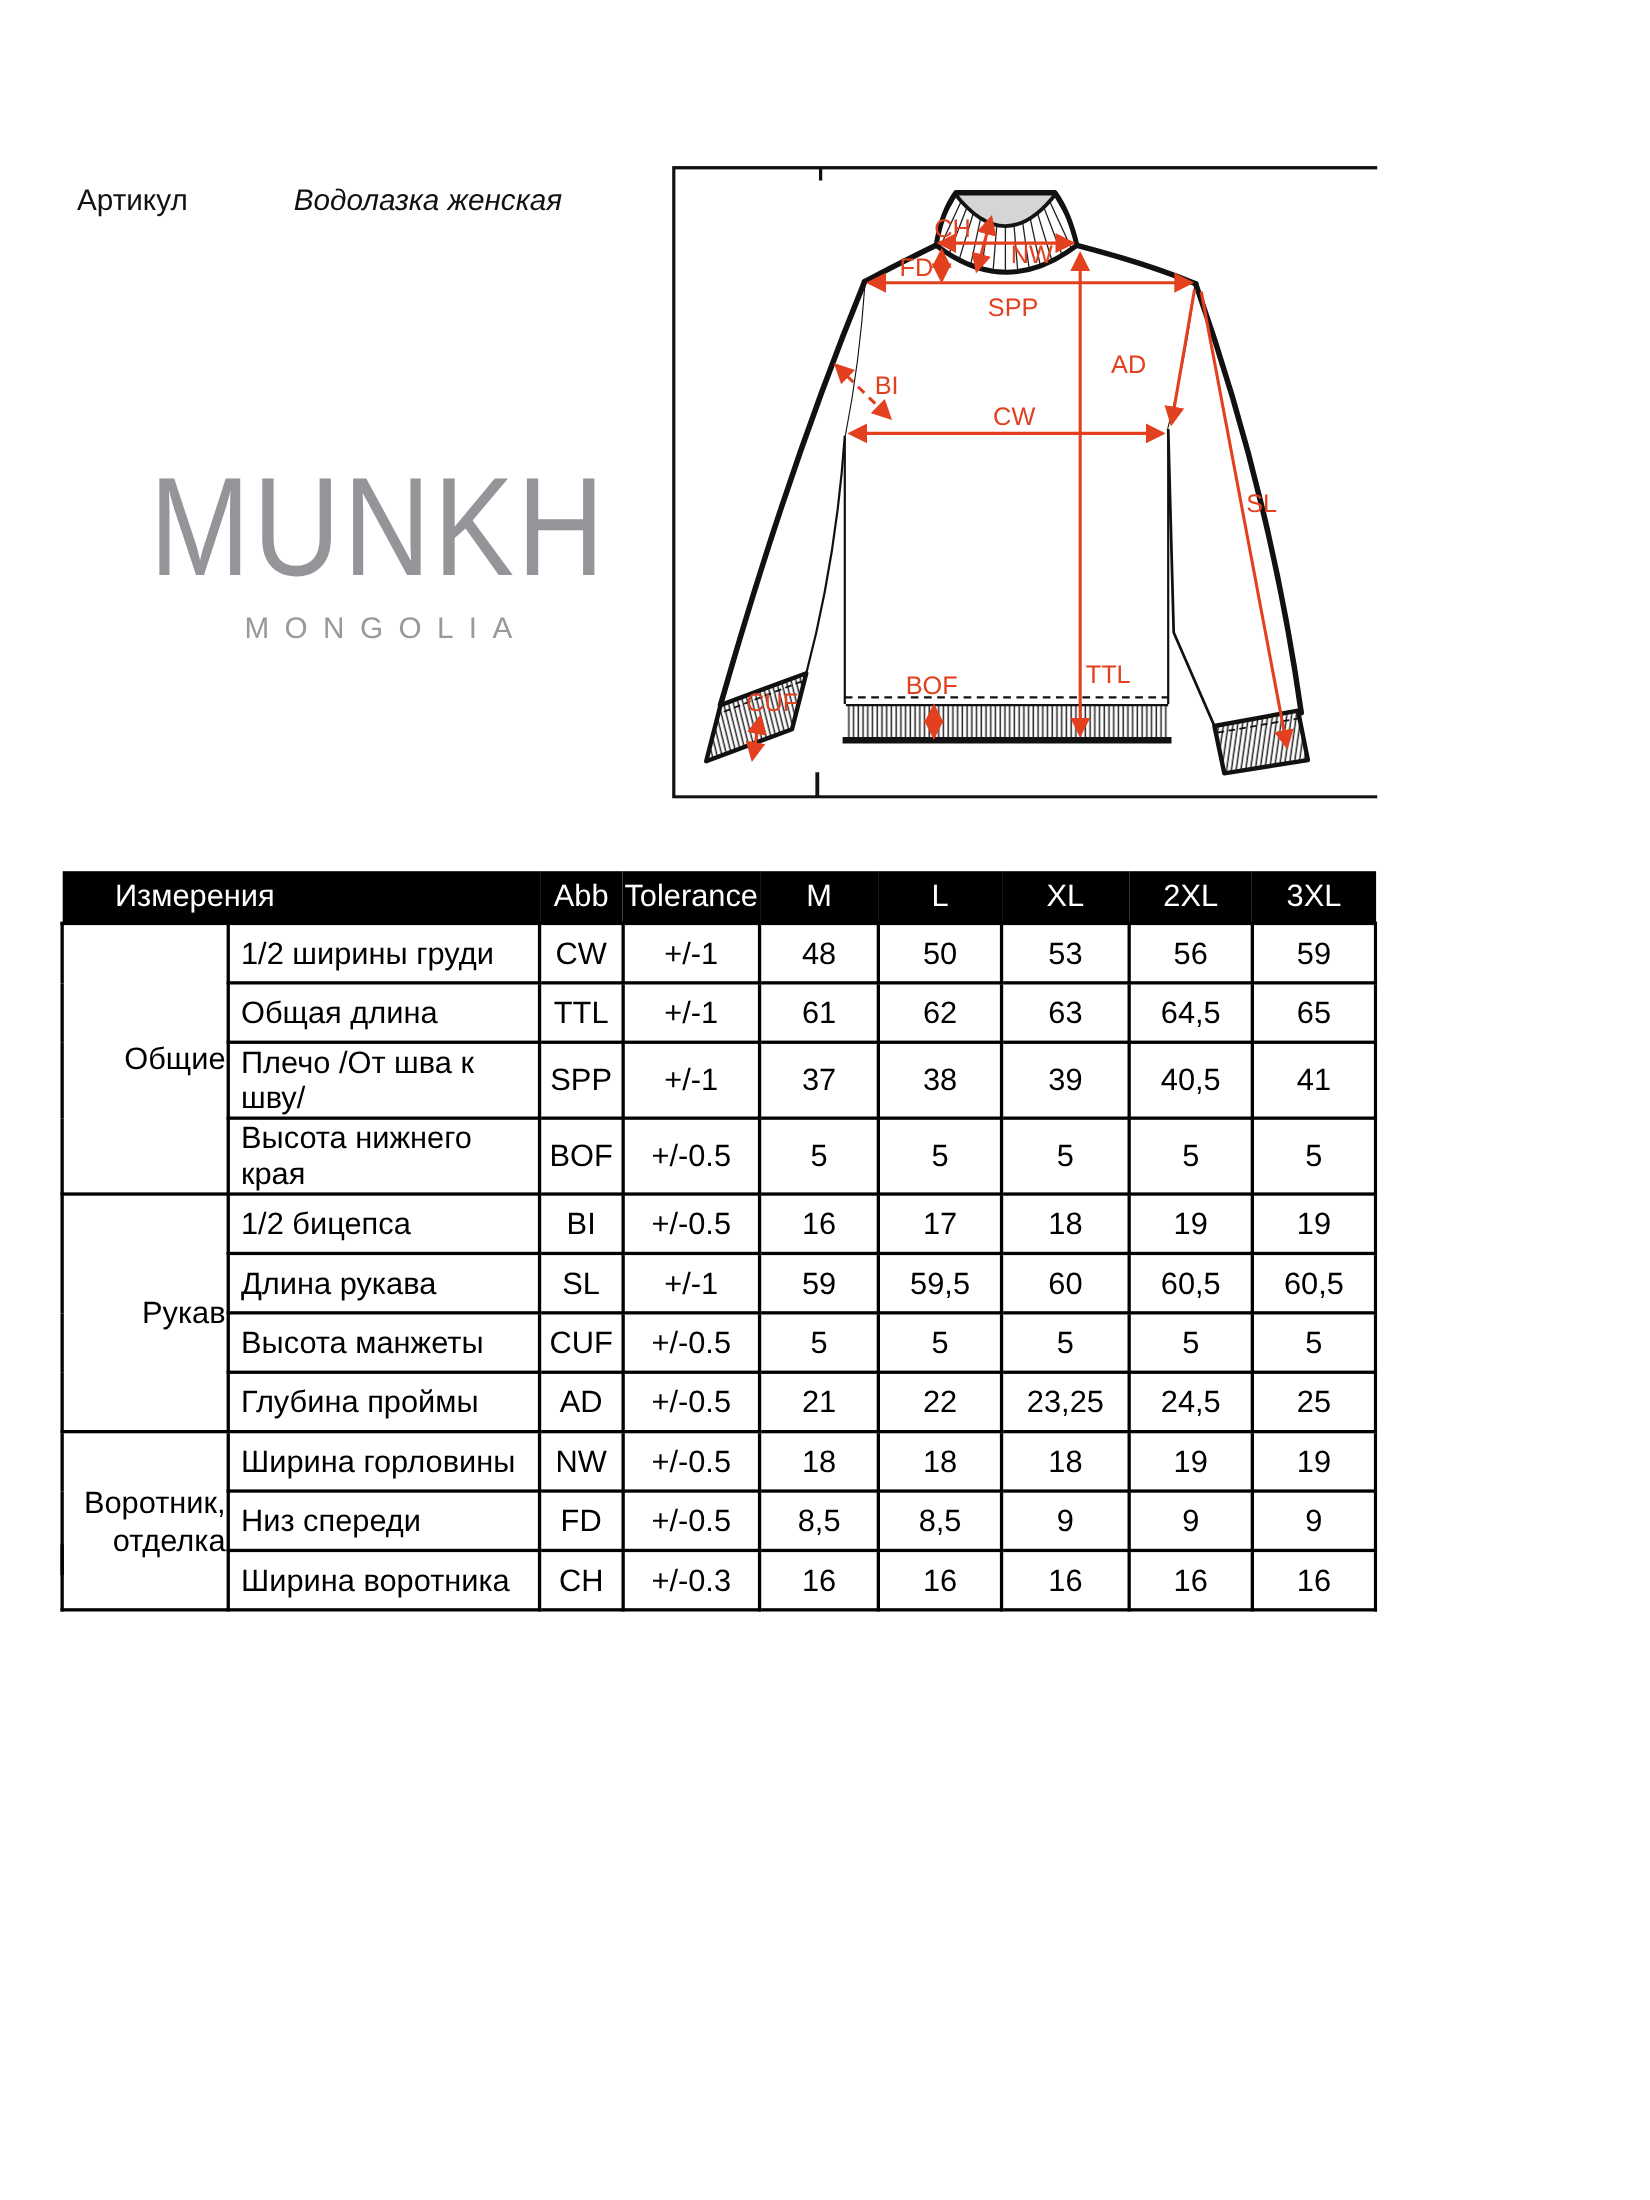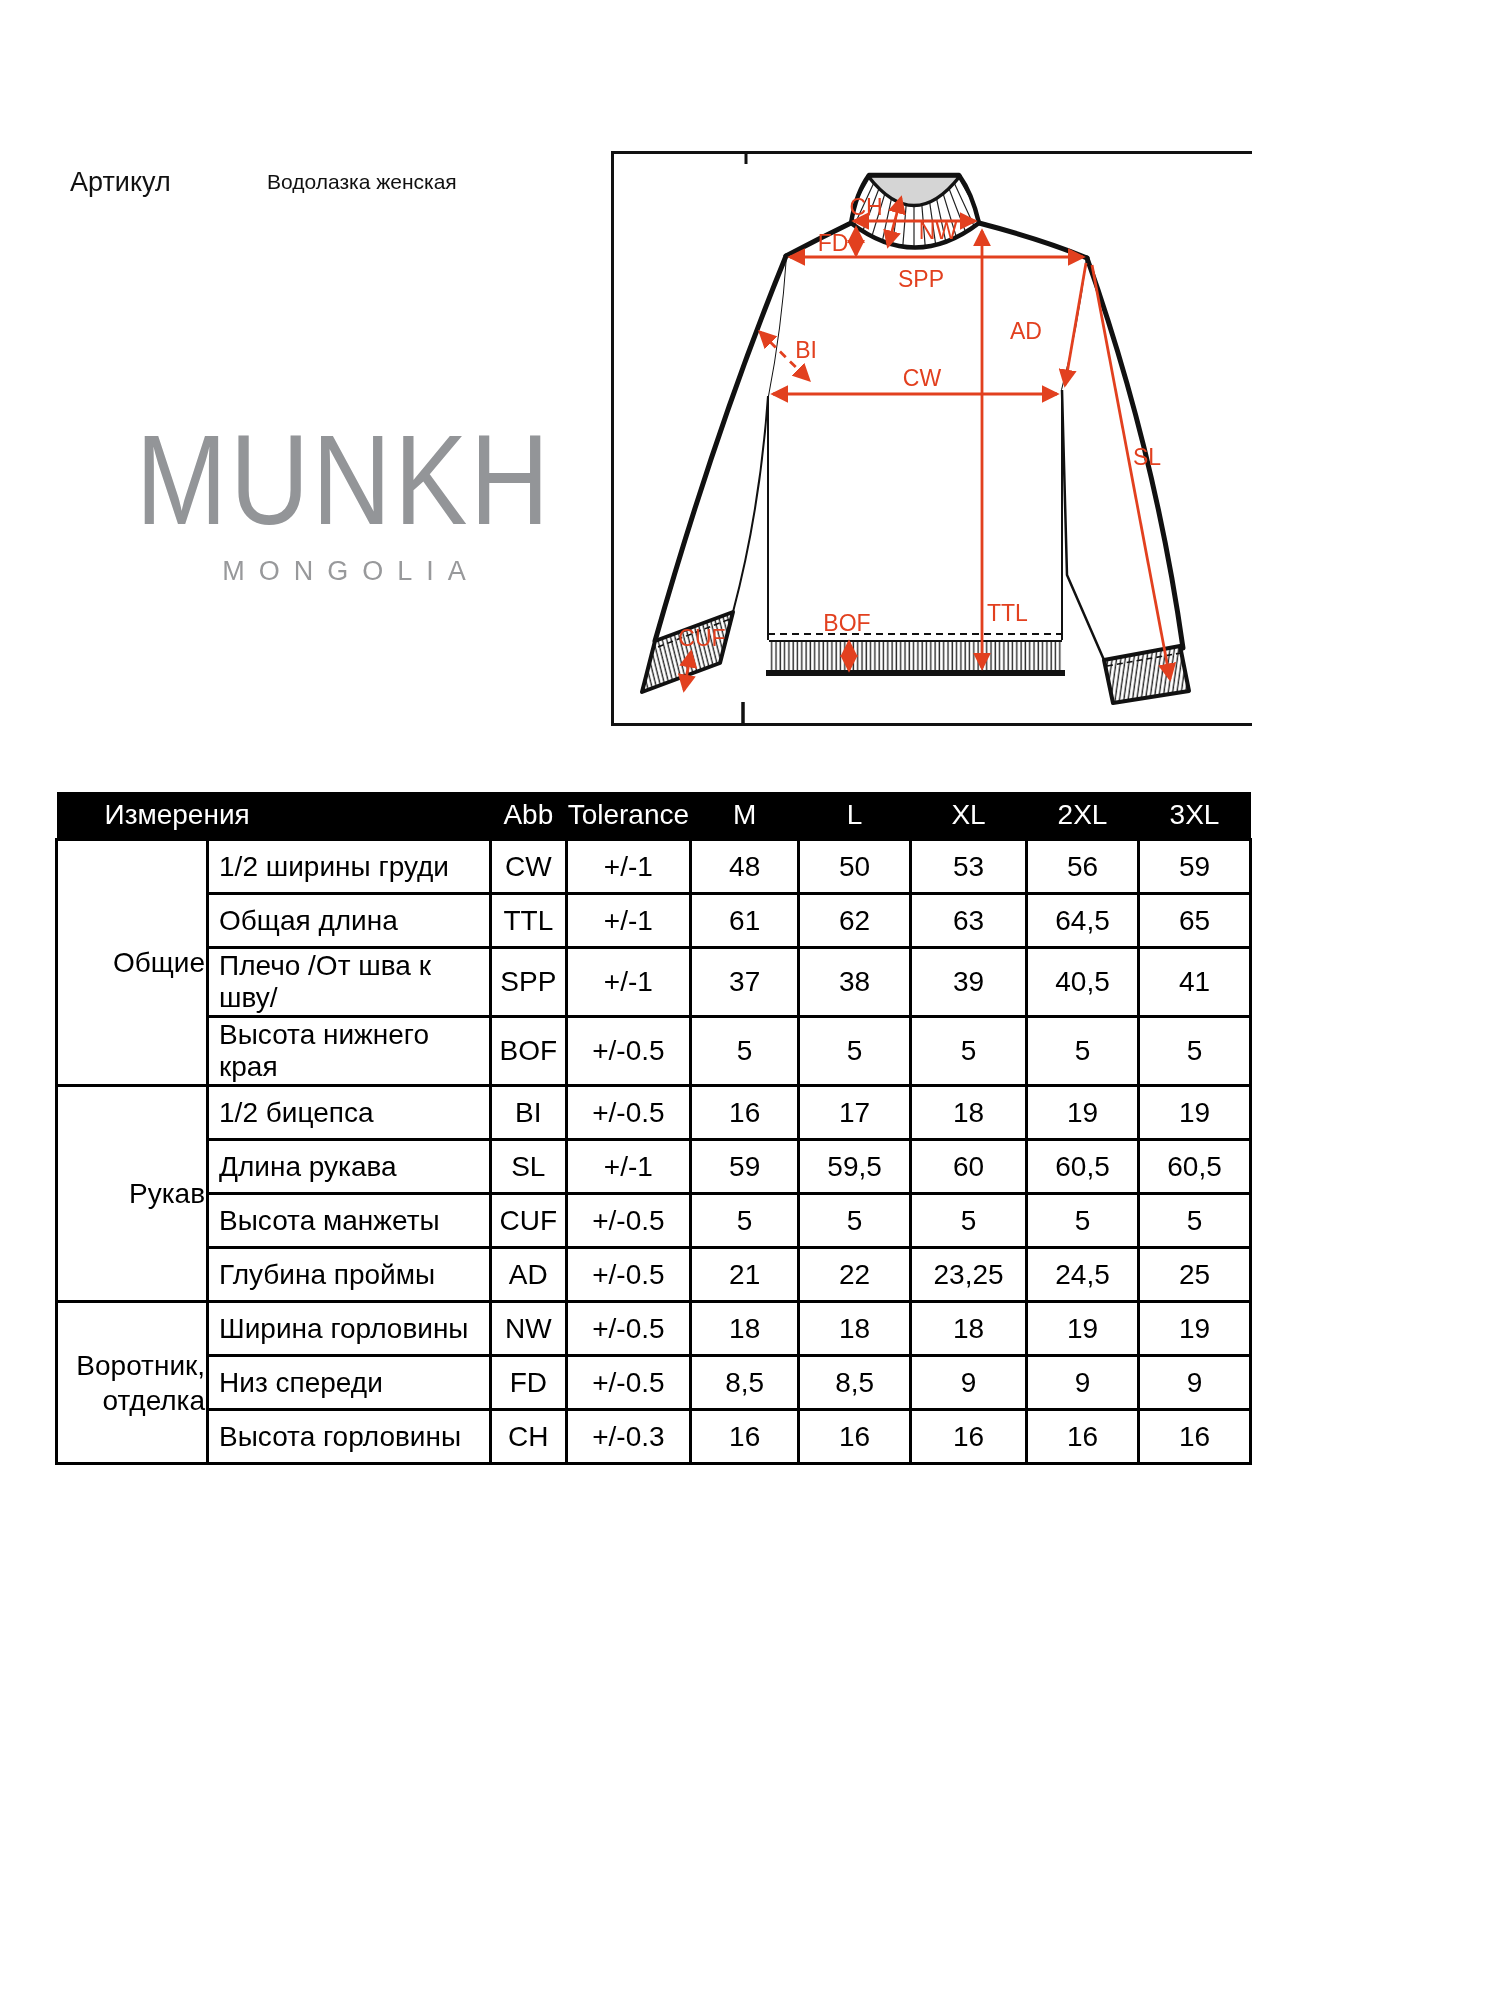--- a/index.html
+++ b/index.html
@@ -1,19 +1,19 @@
 <!DOCTYPE html>
 <html><head>
 <meta charset="utf-8">
 <style>
   html,body{margin:0;padding:0;background:#fff;}
   #page{position:relative;width:1252px;height:2000px;background:#fff;overflow:hidden;
         font-family:"Liberation Sans",sans-serif;color:#111;}
   .article-row{position:absolute;top:167px;left:70px;font-size:27px;line-height:30px;}
-  .article-value{position:absolute;top:167px;left:267px;font-size:21px;line-height:30px;}
+  .article-value{position:absolute;top:167px;left:267px;font-size:27px;line-height:30px;font-style:italic;}
   .logo-wrap{position:absolute;top:420px;left:104px;width:480px;text-align:center;}
   .logo-main{font-size:118px;line-height:110px;color:#939598;letter-spacing:3px;
              transform:scale(0.93,1.08);transform-origin:50% 0;white-space:nowrap;}
   .logo-sub{margin-top:26px;font-size:27px;color:#98999B;letter-spacing:14px;padding-left:14px;}
   #diagram-svg{position:absolute;left:611px;top:151px;width:651px;height:575px;}
   .red-label{font-size:23px;fill:#E2401F;font-family:"Liberation Sans",sans-serif;}
   
   table.size-table{position:absolute;left:55px;top:792px;border-collapse:collapse;
         table-layout:fixed;font-size:28px;color:#000;}
   table.size-table td{border:3px solid #000;height:49px;background:#fff;overflow:hidden;}
@@ -258,21 +258,21 @@
           <td class="name-cell">Низ спереди</td>
           <td class="c">FD</td>
           <td class="c">+/-0.5</td>
           <td class="c">8,5</td>
           <td class="c">8,5</td>
           <td class="c">9</td>
           <td class="c">9</td>
           <td class="c">9</td>
         </tr>
         <tr>
-          <td class="name-cell">Высота горловины</td>
+          <td class="name-cell">Ширина воротника</td>
           <td class="c">CH</td>
           <td class="c">+/-0.3</td>
           <td class="c">16</td>
           <td class="c">16</td>
           <td class="c">16</td>
           <td class="c">16</td>
           <td class="c">16</td>
         </tr>
       </tbody>
   </table>

